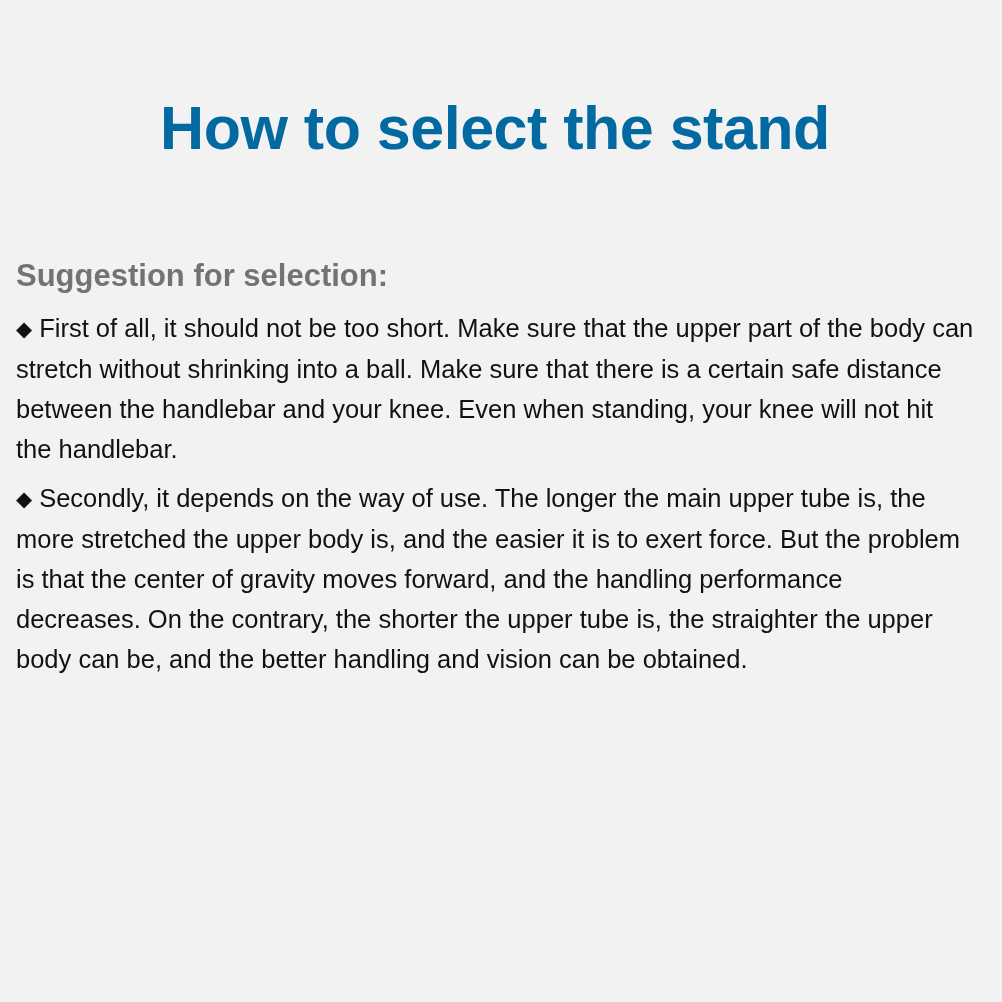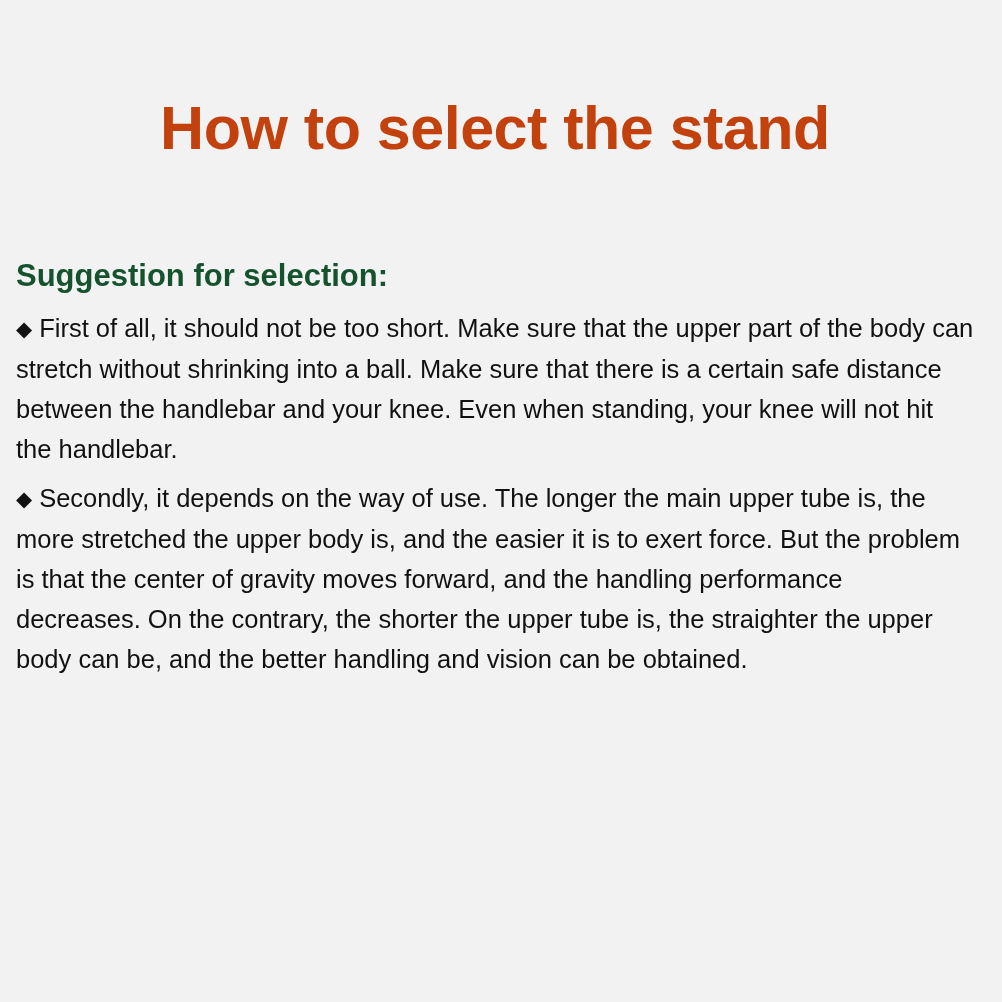--- a/index.html
+++ b/index.html
@@ -23,31 +23,31 @@
   }
   .title {
     position: absolute;
     top: 96px;
     left: 0;
     width: 990px;
     text-align: center;
     font-size: 61px;
     font-weight: bold;
     letter-spacing: -0.5px;
-    color: #c2410c;
+    color: #0369a1;
     line-height: 1.05;
   }
   .content {
     position: absolute;
     top: 258px;
     left: 16px;
     width: 970px;
   }
   .subtitle {
-    color: #14532d;
+    color: #737373;
     font-size: 31px;
     font-weight: bold;
     margin: 0 0 14px 0;
     letter-spacing: 0px;
   }
   .bullet-para {
     font-size: 25.5px;
     line-height: 40px;
     margin: 0 12px 9px 0;
     color: #111111;

